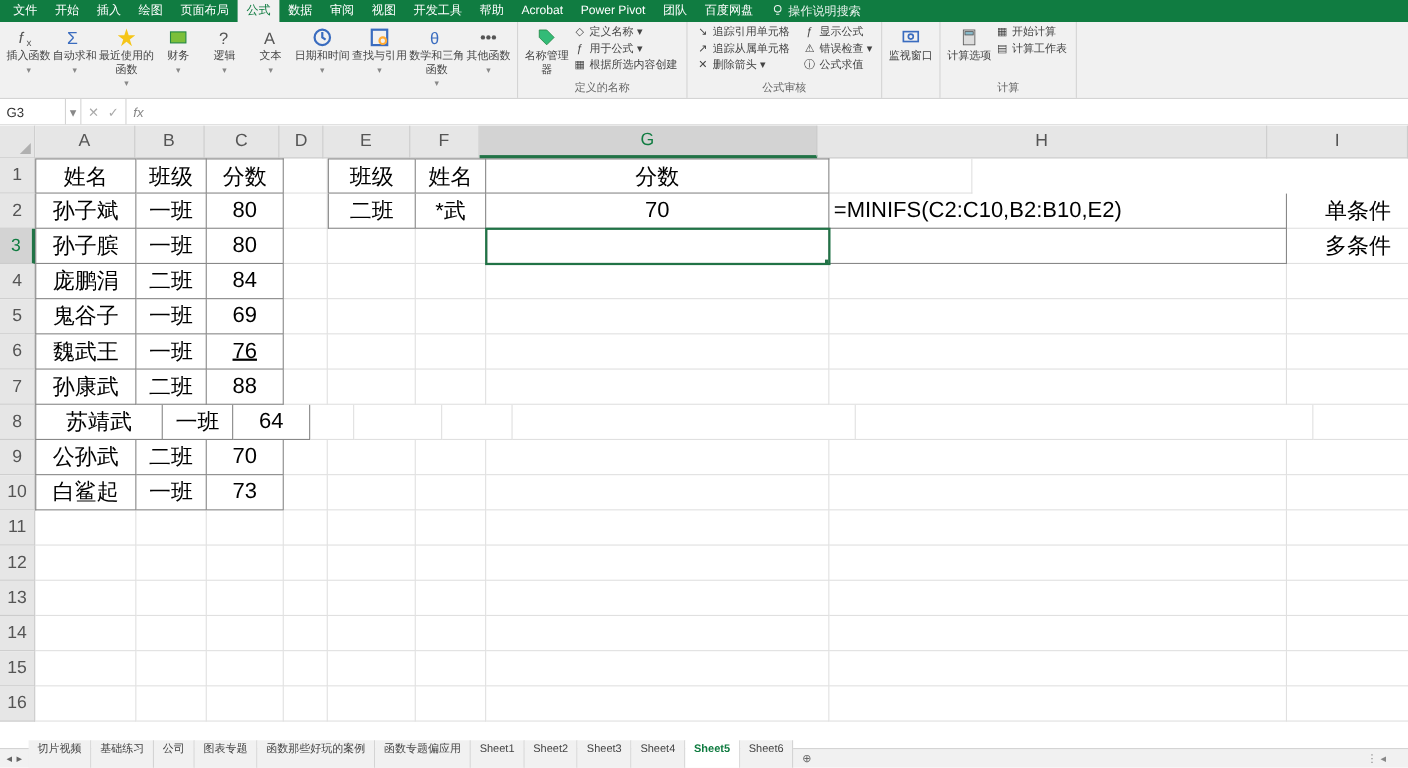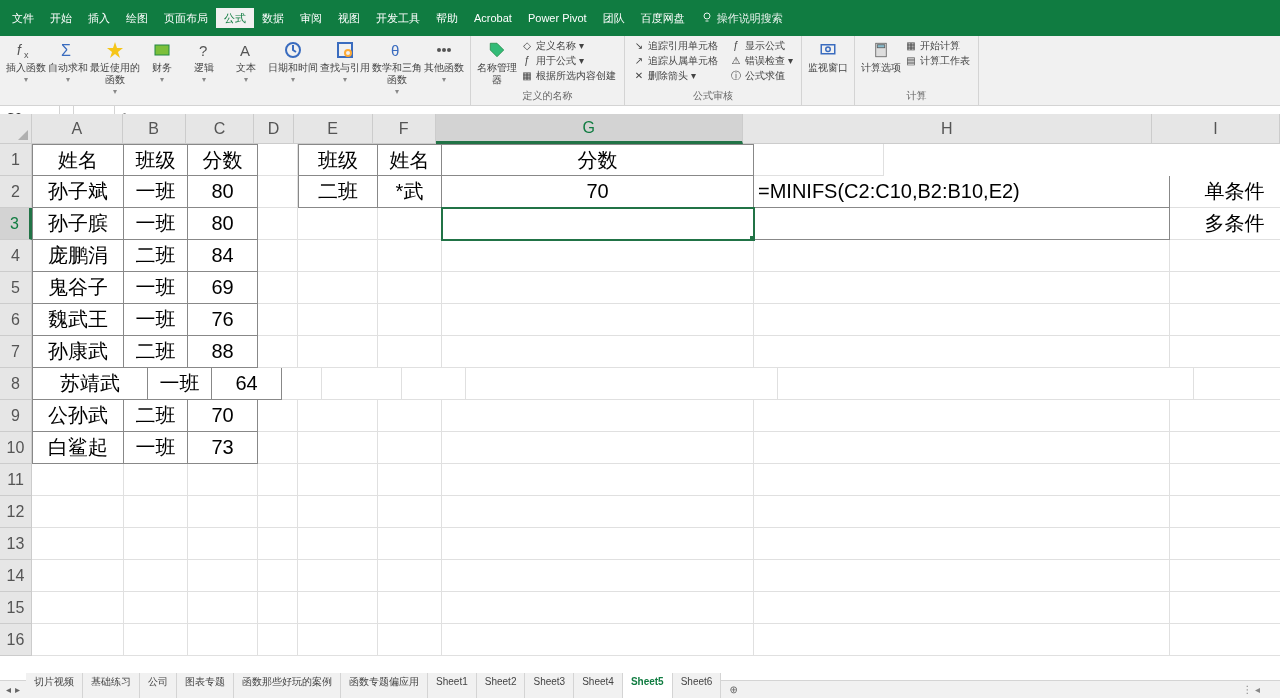--- a/index.html
+++ b/index.html
@@ -1,19 +1,19 @@
 <!DOCTYPE html>
 <html><head>
 <meta charset="utf-8">
 <style>
   * { box-sizing: border-box; margin: 0; padding: 0; }
   body { font-family: "Microsoft YaHei", sans-serif; font-size: 12px; background: #fff; overflow: hidden; width: 1280px; height: 698px; position: relative; }
 
   
-  .menubar { background: #107c41; color: #fff; height: 36px; display: flex; align-items: center; padding: 0 4px; font-size: 11px; }
+  .menubar { background: #107c41; color: #fff; height: 20px; display: flex; align-items: center; padding: 0 4px; font-size: 11px; }
   .menubar .menuitem { padding: 0 8px; cursor: pointer; line-height: 20px; }
   .menubar .menuitem.active { background: #f1f1f1; color: #107c41; }
   .menubar .search-hint { margin-left: 8px; display: flex; align-items: center; opacity: 0.9; }
   .menubar .bulb { margin-right: 4px; }
 
   
   .ribbon { background: #f1f1f1; border-bottom: 1px solid #d4d4d4; height: 70px; display: flex; }
   .ribbon-group { border-right: 1px solid #d4d4d4; padding: 2px 6px 0 6px; display: flex; flex-direction: column; justify-content: space-between; position: relative; }
   .ribbon-group-row { display: flex; gap: 2px; align-items:flex-start; }
   .ribbon-btn { display: flex; flex-direction: column; align-items: center; justify-content: flex-start; width: 40px; cursor: pointer; padding-top: 3px; font-size: 10px; color: #444; text-align:center; line-height:12px;}
@@ -380,21 +380,21 @@
           <div class="cell" style="width: 40px;"></div>
           <div class="cell" style="width: 80px;"></div>
           <div class="cell" style="width: 64px;"></div>
           <div class="cell" style="width: 312px;"></div>
           <div class="cell" style="width: 416px;"></div>
           <div class="cell" style="width: 130px;"></div>
         </div>
         <div class="row">
           <div class="cell b bl" style="width: 92px;">魏武王</div>
           <div class="cell b" style="width: 64px;">一班</div>
-          <div class="cell b" style="width: 70px;">76</div>
+          <div class="cell b" style="width: 70px; text-decoration: underline;">76</div>
           <div class="cell" style="width: 40px;"></div>
           <div class="cell" style="width: 80px;"></div>
           <div class="cell" style="width: 64px;"></div>
           <div class="cell" style="width: 312px;"></div>
           <div class="cell" style="width: 416px;"></div>
           <div class="cell" style="width: 130px;"></div>
         </div>
         <div class="row">
           <div class="cell b bl" style="width: 92px;">孙康武</div>
           <div class="cell b" style="width: 64px;">二班</div>

